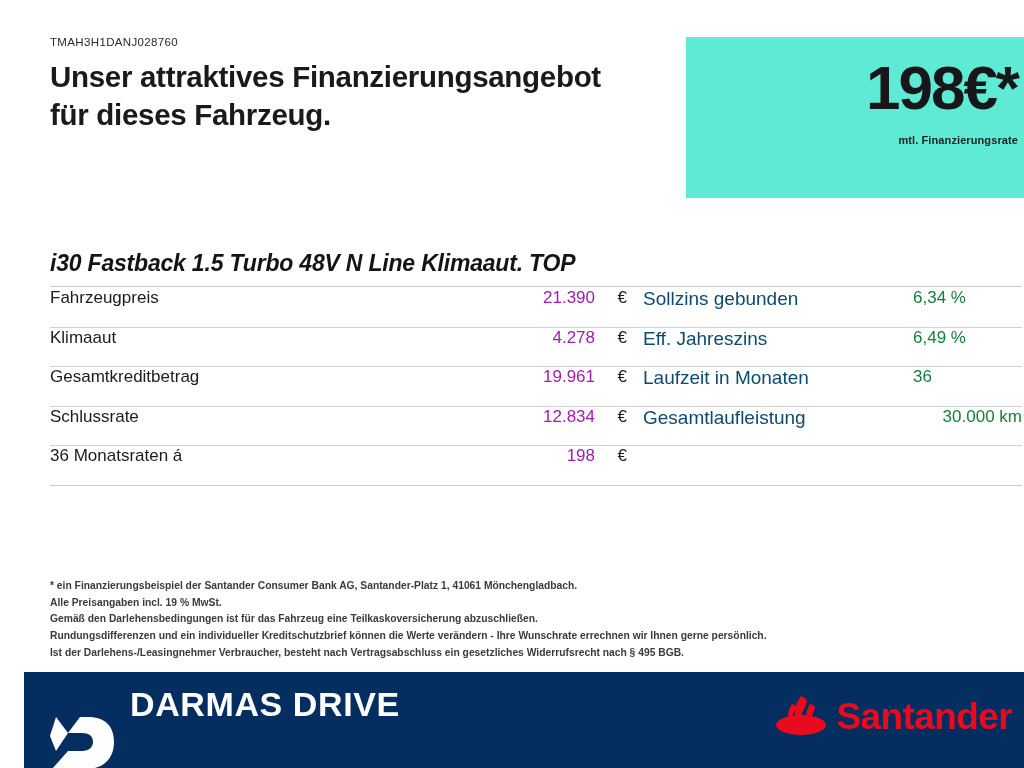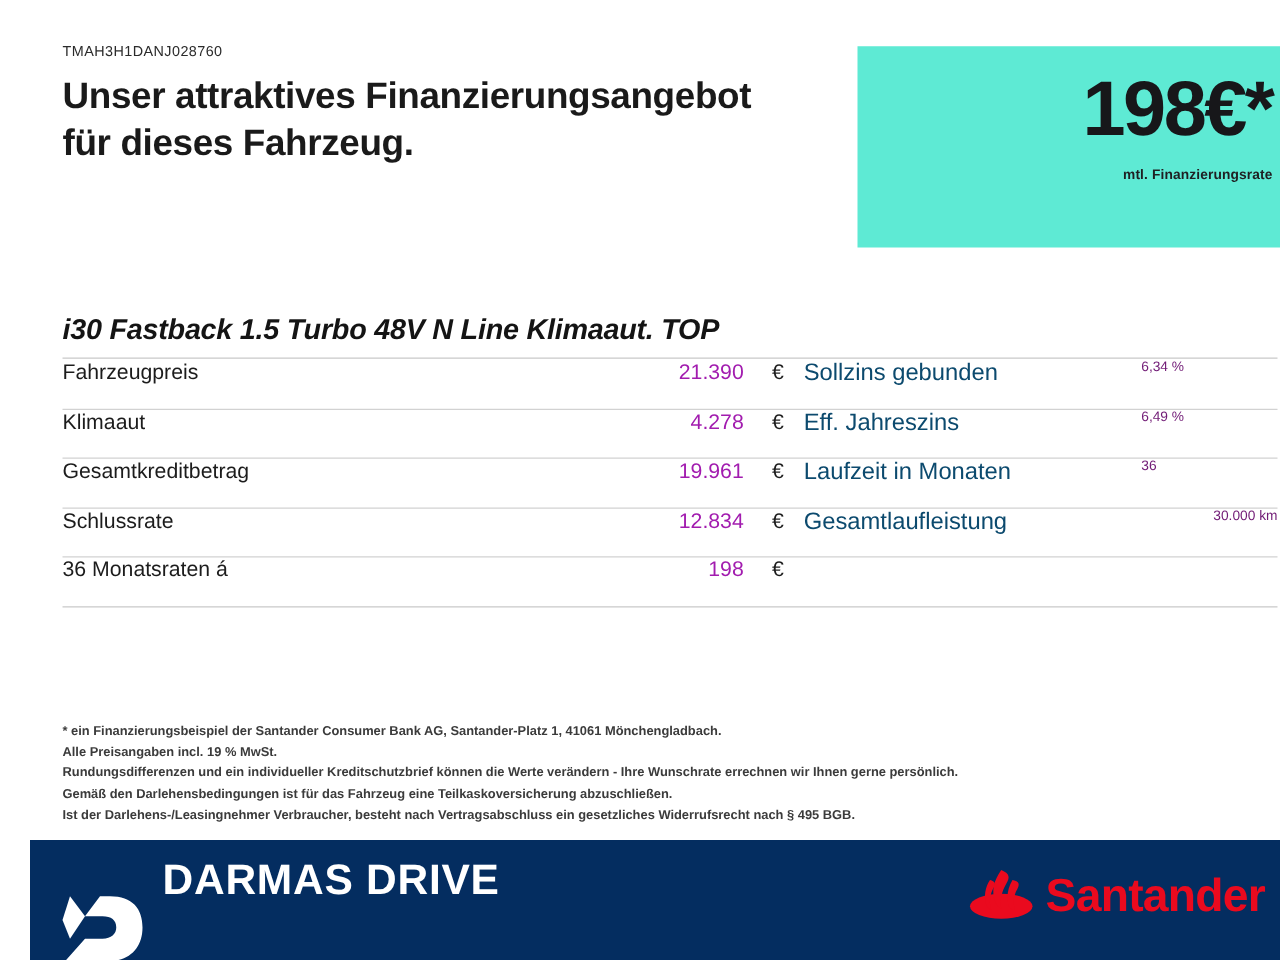--- a/index.html
+++ b/index.html
@@ -136,22 +136,22 @@
   }
   .cell-label2 {
     flex: 0 0 270px;
     font-size: 19px;
     color: #0c4a6e;
     padding-bottom: 21px;
     white-space: nowrap;
   }
   .cell-value2 {
     flex: 1 1 auto;
-    font-size: 11px;
-    color: #701a75;
+    font-size: 17px;
+    color: #15803d;
     text-align: left;
     padding-bottom: 24px;
     white-space: nowrap;
   }
   .cell-value2.num-right { text-align: right; }
 
   
   .fineprint {
     position: absolute;
     left: 26px;
@@ -285,22 +285,22 @@
       <div class="cell-unit">€</div>
       <div class="cell-label2"></div>
       <div class="cell-value2"></div>
     </div>
 
   </div>
 
   <div class="fineprint">
     <div>* ein Finanzierungsbeispiel der Santander Consumer Bank AG, Santander-Platz 1, 41061 Mönchengladbach.</div>
     <div>Alle Preisangaben incl. 19 % MwSt.</div>
+    <div>Gemäß den Darlehensbedingungen ist für das Fahrzeug eine Teilkaskoversicherung abzuschließen.</div>
     <div>Rundungsdifferenzen und ein individueller Kreditschutzbrief können die Werte verändern - Ihre Wunschrate errechnen wir Ihnen gerne persönlich.</div>
-    <div>Gemäß den Darlehensbedingungen ist für das Fahrzeug eine Teilkaskoversicherung abzuschließen.</div>
     <div>Ist der Darlehens-/Leasingnehmer Verbraucher, besteht nach Vertragsabschluss ein gesetzliches Widerrufsrecht nach § 495 BGB.</div>
   </div>
 
   <div class="footer">
 
     <div class="darmas">
       <svg class="dmark" viewBox="0 0 68 64">
         <path d="M8 6 H40 C58 6 66 16 66 31 C66 47 56 58 38 58 H4 L20 40 H34 C41 40 45 36 45 31 C45 25 41 22 34 22 H20 L32 6 Z" fill="#ffffff"></path>
         <path d="M8 6 L20 22 H20 L8 40 L2 25 Z" fill="#ffffff"></path>
       </svg>

